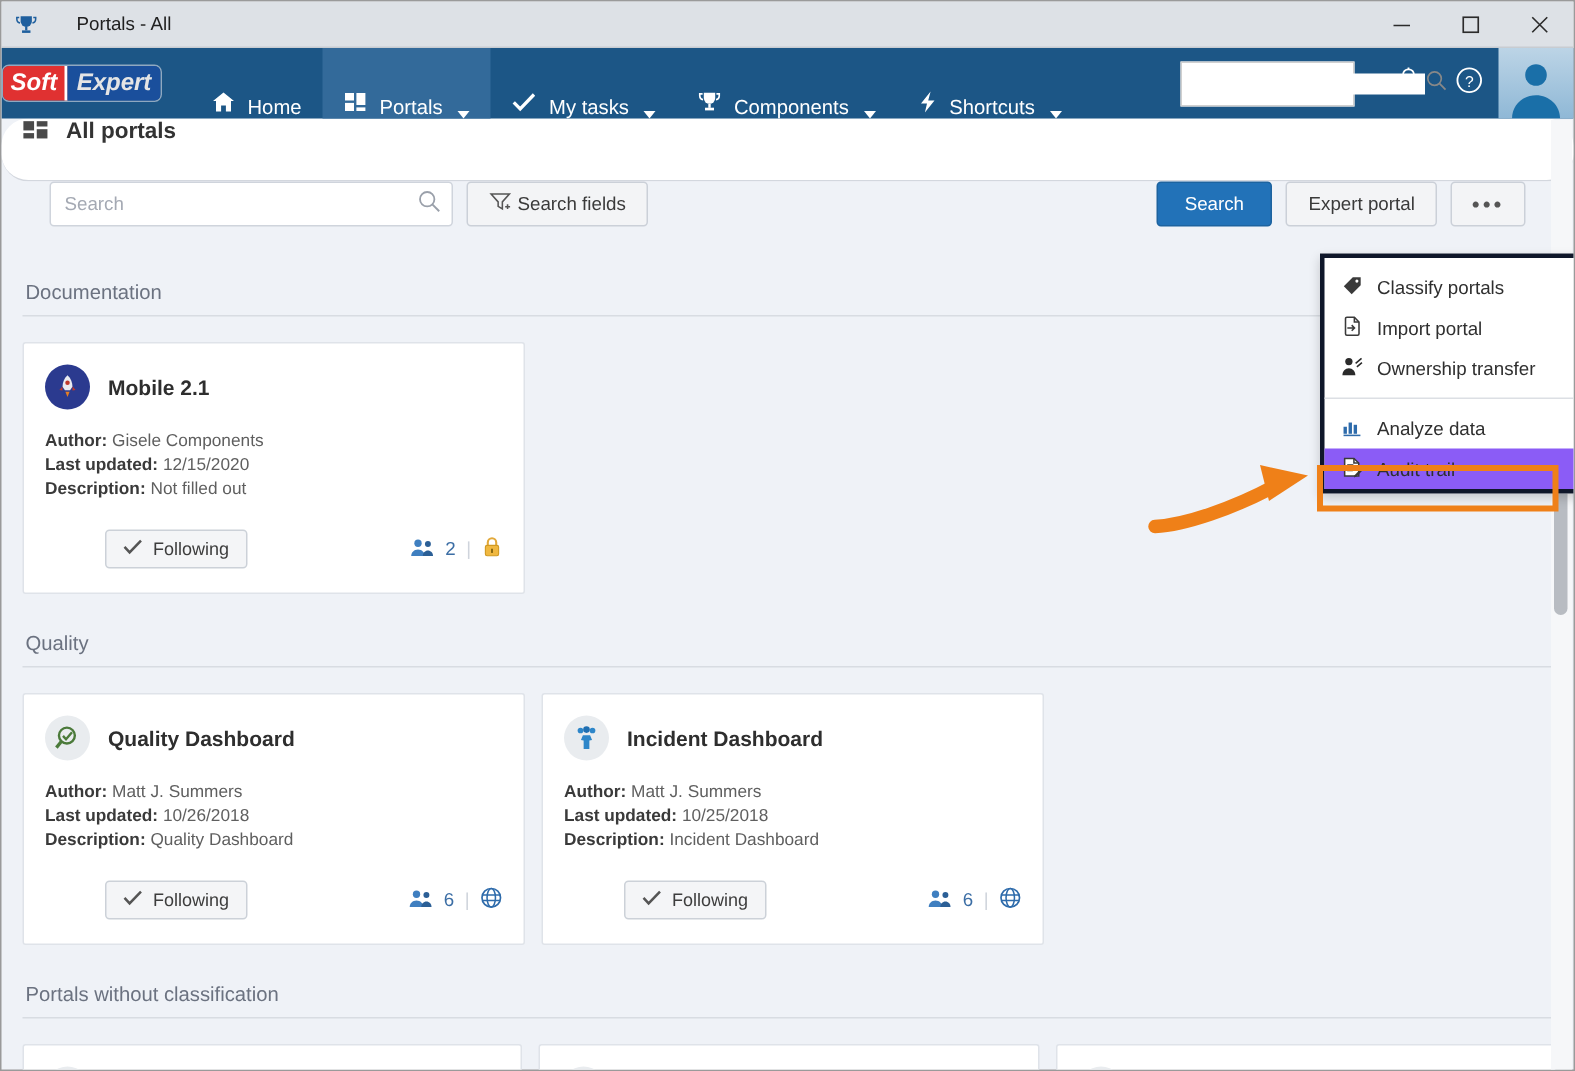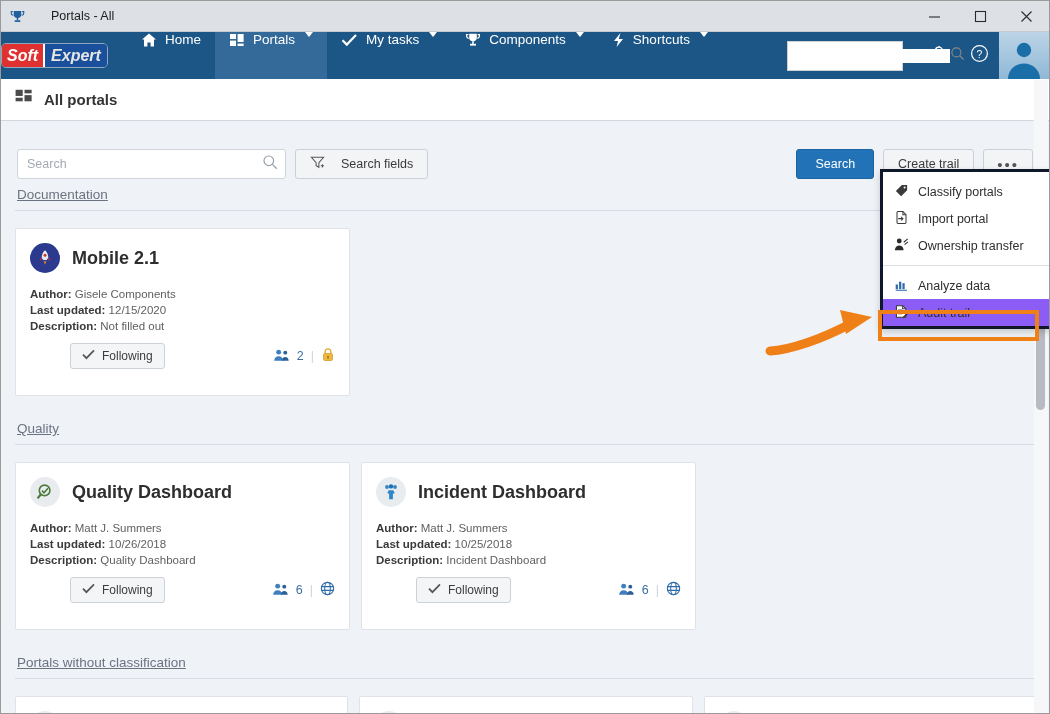--- a/index.html
+++ b/index.html
@@ -72,21 +72,21 @@
   .logo-expert {
     background: #1a4f9c;
     color: #e5e5e5;
     font-weight: bold;
     font-style: italic;
     font-size: 16px;
     padding: 1px 6px 2px 6px;
     line-height: 21px;
   }
   .nav-item {
-    display: flex; align-items: flex-start; gap: 8px;
+    display: flex; align-items: flex-end; gap: 8px;
     padding: 0 14px;
     color: #ffffff;
     font-size: 13.5px;
     cursor: default;
   }
   .nav-item.active { background: #336a9a; }
   .nav-item .caret {
     width: 0; height: 0;
     border-left: 4px solid transparent;
     border-right: 4px solid transparent;
@@ -119,34 +119,35 @@
     width: 50px; height: 47px;
     background: linear-gradient(#bcd4e6, #8fb8d6);
     display: flex; align-items: flex-end; justify-content: center;
     overflow: hidden;
   }
 
   
   .page-head {
     height: 42px;
     background: #ffffff;
-    display: flex; align-items: center;
+    display: flex; 
     padding-left: 14px;
     border-bottom: 1px solid #d3d7de;
+    border-radius: 18px;
   }
   .page-head-title {
     font-size: 15px; font-weight: bold; color: #333333;
     margin-left: 10px;
   }
 
   
   .toolbar {
     height: 58px;
-    display: flex; align-items: flex-end;
-    padding: 0 16px;
+    display: flex; align-items: flex-start;
+    padding: 0 32px;
     position: relative;
   }
   .search-box {
     width: 269px; height: 30px;
     background: #ffffff;
     border: 1px solid #cfd4dc;
     border-radius: 3px;
     display: flex; align-items: center;
     padding-right: 7px;
   }
@@ -158,21 +159,21 @@
   }
   .search-box input::placeholder { color: #a4a9b3; }
   .btn {
     height: 30px;
     border: 1px solid #cbd0d8;
     background: #f3f4f6;
     border-radius: 3px;
     font-size: 12.5px;
     color: #3a3a3a;
     display: inline-flex; align-items: center; justify-content: center;
-    gap: 16px;
+    gap: 4px;
     padding: 0 14px;
     cursor: default;
   }
   .btn-search-fields { margin-left: 9px; }
   .btn-primary {
     background: #2272b8; border-color: #1d639f; color: #ffffff;
     padding: 0 18px;
   }
   .toolbar-right {
     margin-left: auto;
@@ -225,45 +226,44 @@
     position: absolute;
     left: 0; top: 178px;
     width: 1050px; height: 536px;
     overflow: hidden;
     padding: 0 14px;
   }
   .group-title {
     font-size: 13.5px;
     color: #6b7280;
     padding: 8px 0 8px 2px;
-    text-decoration: underline;
   }
   .group-rule { height: 1px; background: #d8dce2; margin-bottom: 17px; }
   .card-row { display: flex; gap: 11px; }
   .card {
     width: 335px; height: 168px;
     background: #ffffff;
     border: 1px solid #dfe3e9;
     border-radius: 2px;
     padding: 14px 14px 0 14px;
     position: relative;
   }
   .card-head { display: flex; align-items: center; gap: 12px; }
   .card-avatar {
     width: 30px; height: 30px;
     border-radius: 50%;
     display: flex; align-items: center; justify-content: center;
     flex: 0 0 30px;
   }
-  .card-title { font-size: 18px; font-weight: bold; color: #2e2e2e; }
+  .card-title { font-size: 14px; font-weight: bold; color: #2e2e2e; }
   .card-meta { margin-top: 13px; font-size: 11.5px; line-height: 16px; color: #5f5f5f; }
   .card-meta b { color: #3a3a3a; }
   .card-foot {
     position: absolute;
-    left: 14px; right: 14px; bottom: 26px;
+    left: 14px; right: 14px; bottom: 16px;
     display: flex; align-items: center; padding-left: 40px;
   }
   .btn-following {
     height: 26px;
     border: 1px solid #ccd1d8;
     background: #f4f5f7;
     border-radius: 3px;
     font-size: 12px;
     color: #3d3d3d;
     display: inline-flex; align-items: center; gap: 7px;
@@ -460,21 +460,21 @@
         <svg width="15" height="15" viewBox="0 0 16 16">
           <path d="M1.5 2.5h13l-5 5.6v5l-3-1.8V8.1z" stroke="#555" stroke-width="1.1" fill="none"></path>
           <path d="M11.5 11.5h3.5M13.2 9.8v3.4" stroke="#555" stroke-width="1.1"></path>
         </svg>
       </span>
       <span>Search fields</span>
     </div>
 
     <div class="toolbar-right">
       <div class="btn btn-primary">Search</div>
-      <div class="btn">Create trail</div>
+      <div class="btn">Expert portal</div>
       <div class="btn btn-dots">•••</div>
     </div>
   </div>
 
   <div class="content">
 
     <div class="group-title">Documentation</div>
     <div class="group-rule"></div>
     <div class="card-row">
       <div class="card">

